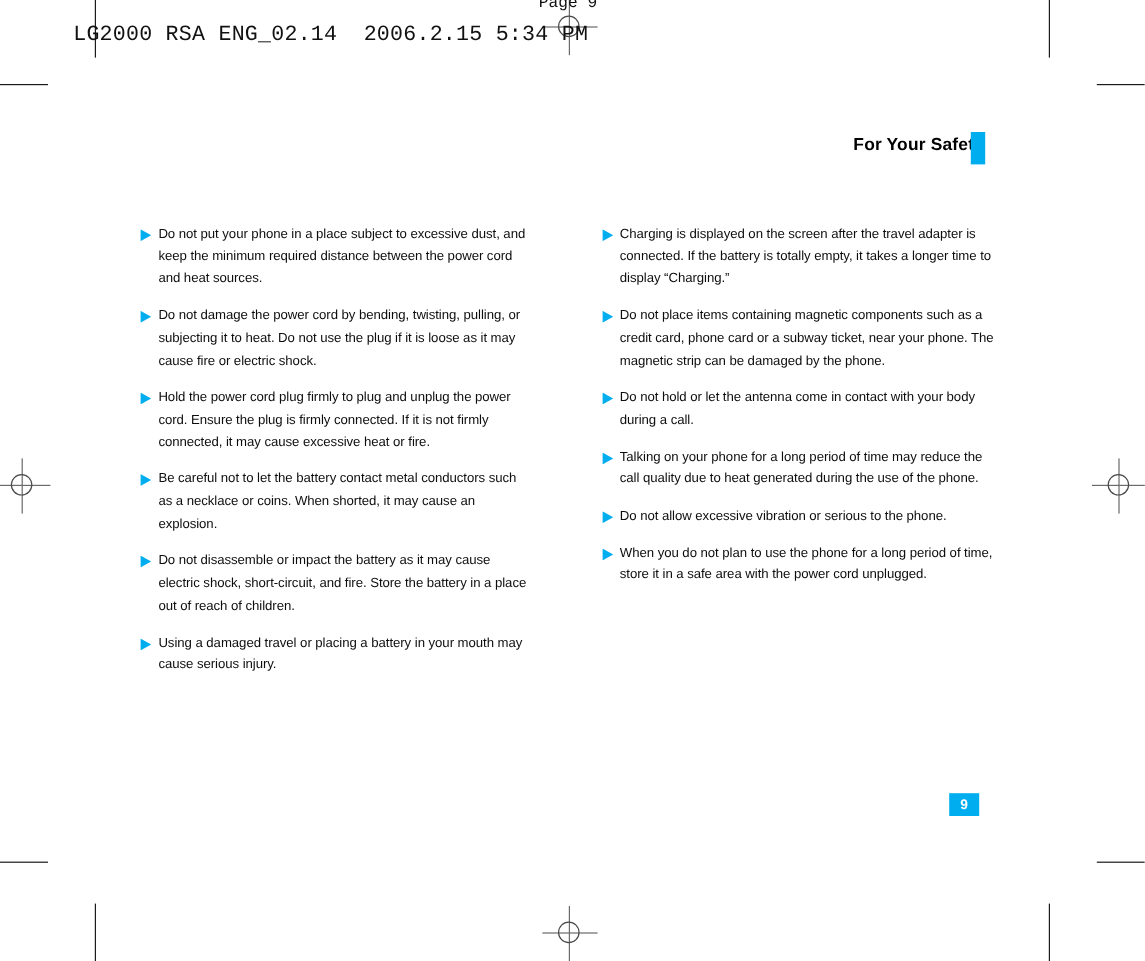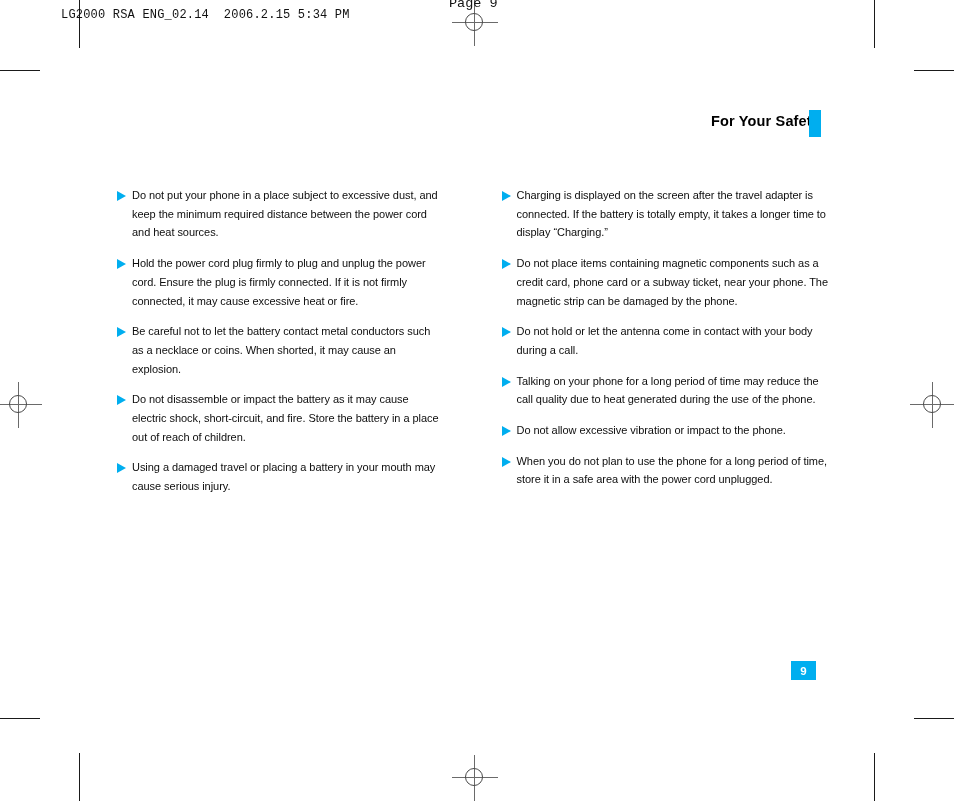--- a/index.html
+++ b/index.html
@@ -69,23 +69,23 @@
   }
   #reg-top    { left: 452px; top: 0px; }
   #reg-bottom { left: 452px; top: 755px; }
   #reg-left   { left: -4px;  top: 382px; }
   #reg-right  { left: 910px; top: 382px; }
 
   
   #slug-line {
     position: absolute;
     left: 61px;
-    top: 8px;
+    top: 19px;
     font-family: "Liberation Mono", monospace;
-    font-size: 12px;
+    font-size: 18px;
     letter-spacing: 0.2px;
     color: #111111;
     white-space: pre;
   }
   #slug-page {
     position: absolute;
     left: 449px;
     top: -4px;
     font-family: "Liberation Mono", monospace;
     font-size: 13.5px;
@@ -209,20 +209,28 @@
           </svg>
         </span>
         <span class="bullet-text">Do not put your phone in a place subject to excessive dust, and keep the minimum required distance between the power cord and heat sources.</span>
       </div>
       <div class="bullet-item">
         <span class="bullet-marker">
           <svg width="9" height="10" viewBox="0 0 9 10" xmlns="http://www.w3.org/2000/svg">
             <polygon points="0,0 9,5 0,10" fill="#00AEEF"></polygon>
           </svg>
         </span>
+        <span class="bullet-text">Do not damage the power cord by bending, twisting, pulling, or subjecting it to heat. Do not use the plug if it is loose as it may cause fire or electric shock.</span>
+      </div>
+      <div class="bullet-item">
+        <span class="bullet-marker">
+          <svg width="9" height="10" viewBox="0 0 9 10" xmlns="http://www.w3.org/2000/svg">
+            <polygon points="0,0 9,5 0,10" fill="#00AEEF"></polygon>
+          </svg>
+        </span>
         <span class="bullet-text">Hold the power cord plug firmly to plug and unplug the power cord. Ensure the plug is firmly connected. If it is not firmly connected, it may cause excessive heat or fire.</span>
       </div>
       <div class="bullet-item">
         <span class="bullet-marker">
           <svg width="9" height="10" viewBox="0 0 9 10" xmlns="http://www.w3.org/2000/svg">
             <polygon points="0,0 9,5 0,10" fill="#00AEEF"></polygon>
           </svg>
         </span>
         <span class="bullet-text">Be careful not to let the battery contact metal conductors such as a necklace or coins. When shorted, it may cause an explosion.</span>
       </div>
@@ -275,21 +283,21 @@
           </svg>
         </span>
         <span class="bullet-text">Talking on your phone for a long period of time may reduce the call quality due to heat generated during the use of the phone.</span>
       </div>
       <div class="bullet-item">
         <span class="bullet-marker">
           <svg width="9" height="10" viewBox="0 0 9 10" xmlns="http://www.w3.org/2000/svg">
             <polygon points="0,0 9,5 0,10" fill="#00AEEF"></polygon>
           </svg>
         </span>
-        <span class="bullet-text">Do not allow excessive vibration or impact to the phone.</span>
+        <span class="bullet-text">Do not allow excessive vibration or serious to the phone.</span>
       </div>
       <div class="bullet-item">
         <span class="bullet-marker">
           <svg width="9" height="10" viewBox="0 0 9 10" xmlns="http://www.w3.org/2000/svg">
             <polygon points="0,0 9,5 0,10" fill="#00AEEF"></polygon>
           </svg>
         </span>
         <span class="bullet-text">When you do not plan to use the phone for a long period of time, store it in a safe area with the power cord unplugged.</span>
       </div>
     </div>

